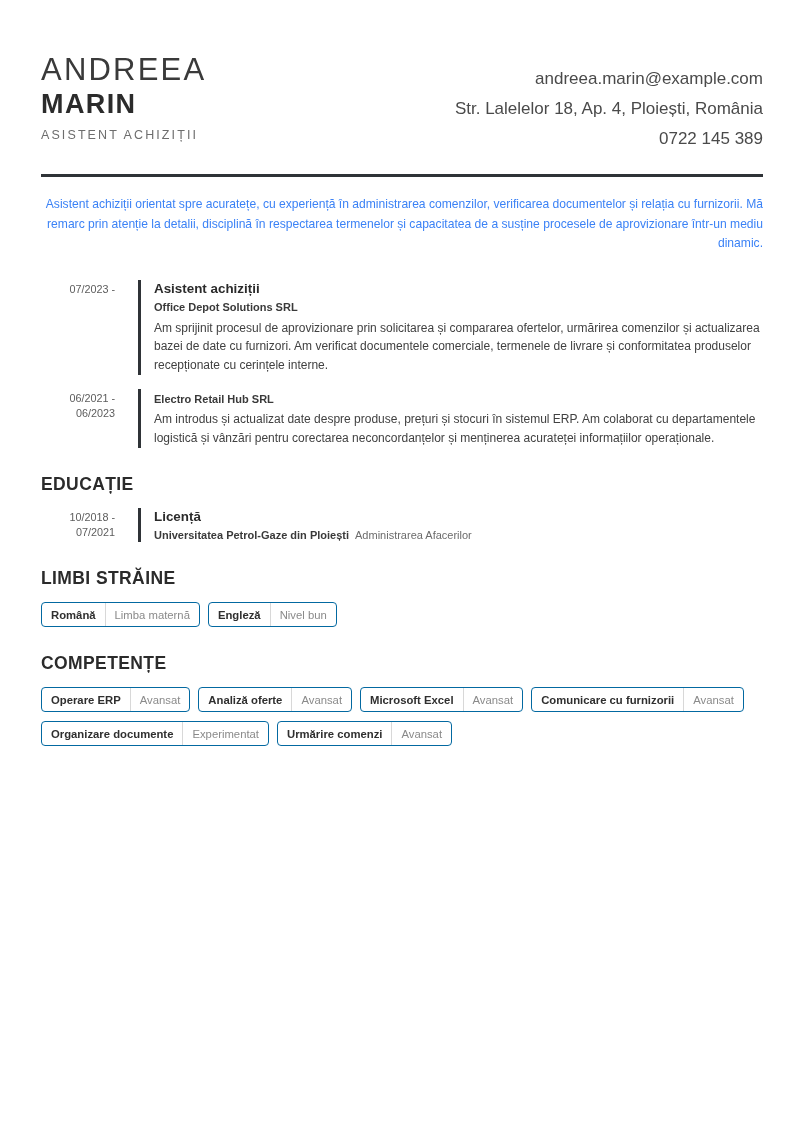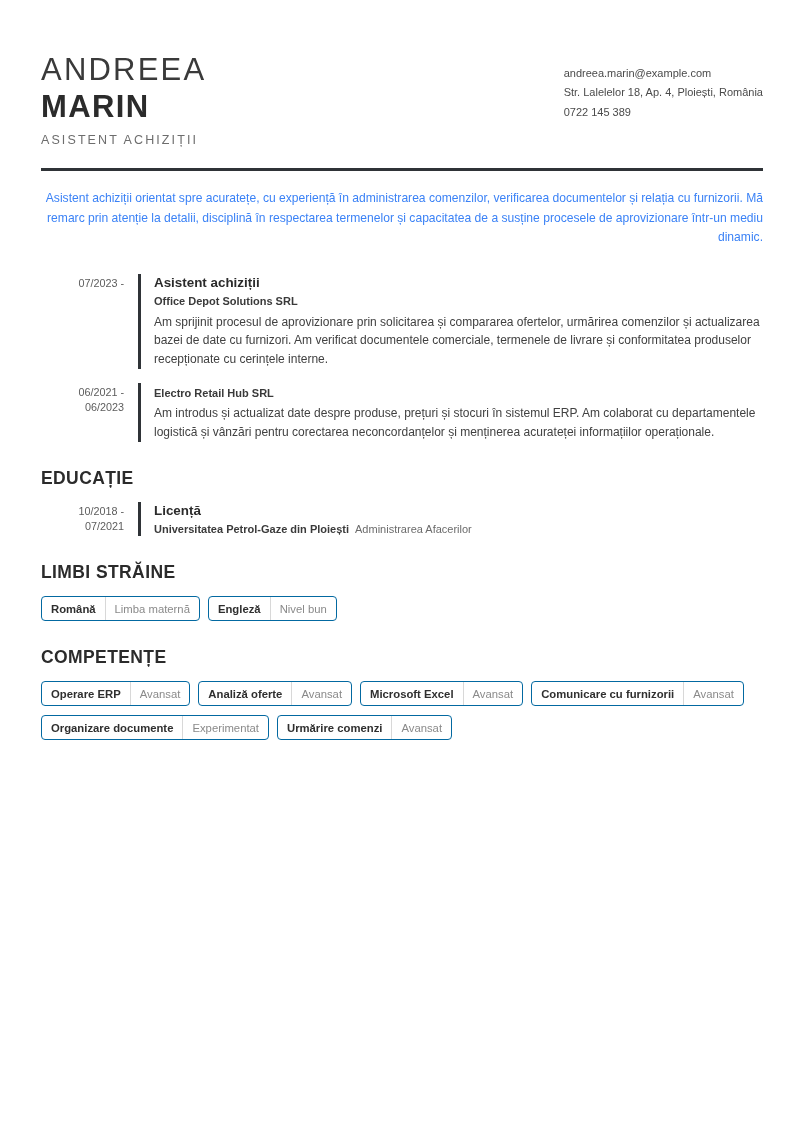--- a/index.html
+++ b/index.html
@@ -32,38 +32,38 @@
   .identity { flex: 0 0 auto; }
   .name-first {
     font-size: 31px;
     font-weight: 300;
     letter-spacing: 2.2px;
     color: #3a3a3a;
     line-height: 1.18;
     white-space: nowrap;
   }
   .name-last {
-    font-size: 31px;
+    font-size: 27px;
     font-weight: 700;
     letter-spacing: 1.4px;
     color: #2b2b2b;
     line-height: 1.18;
     white-space: nowrap;
   }
   .job-title {
     font-size: 12.5px;
     font-weight: 400;
     letter-spacing: 2.1px;
     color: #6d6d6d;
     margin-top: 8px;
     white-space: nowrap;
   }
   .contact {
-    text-align: left;
-    font-size: 11px;
+    text-align: right;
+    font-size: 17px;
     line-height: 1.75;
     color: #4a4a4a;
     padding-top: 12px;
   }
   .contact div { white-space: nowrap; }
 
   .header-rule {
     margin-top: 21px;
     height: 3px;
     background: #2f3337;
@@ -96,21 +96,21 @@
     margin-bottom: 14px;
   }
   .entry:last-child { margin-bottom: 0; }
   .entry-dates {
     flex: 0 0 97px;
     text-align: right;
     font-size: 10.8px;
     line-height: 1.42;
     color: #5c5c5c;
     padding-top: 2px;
-    padding-right: 14px;
+    padding-right: 23px;
     box-sizing: border-box;
     white-space: pre-line;
   }
   .entry-bar {
     flex: 0 0 3px;
     background: #2f3337;
     align-self: stretch;
   }
   .entry-body {
     flex: 1 1 auto;

